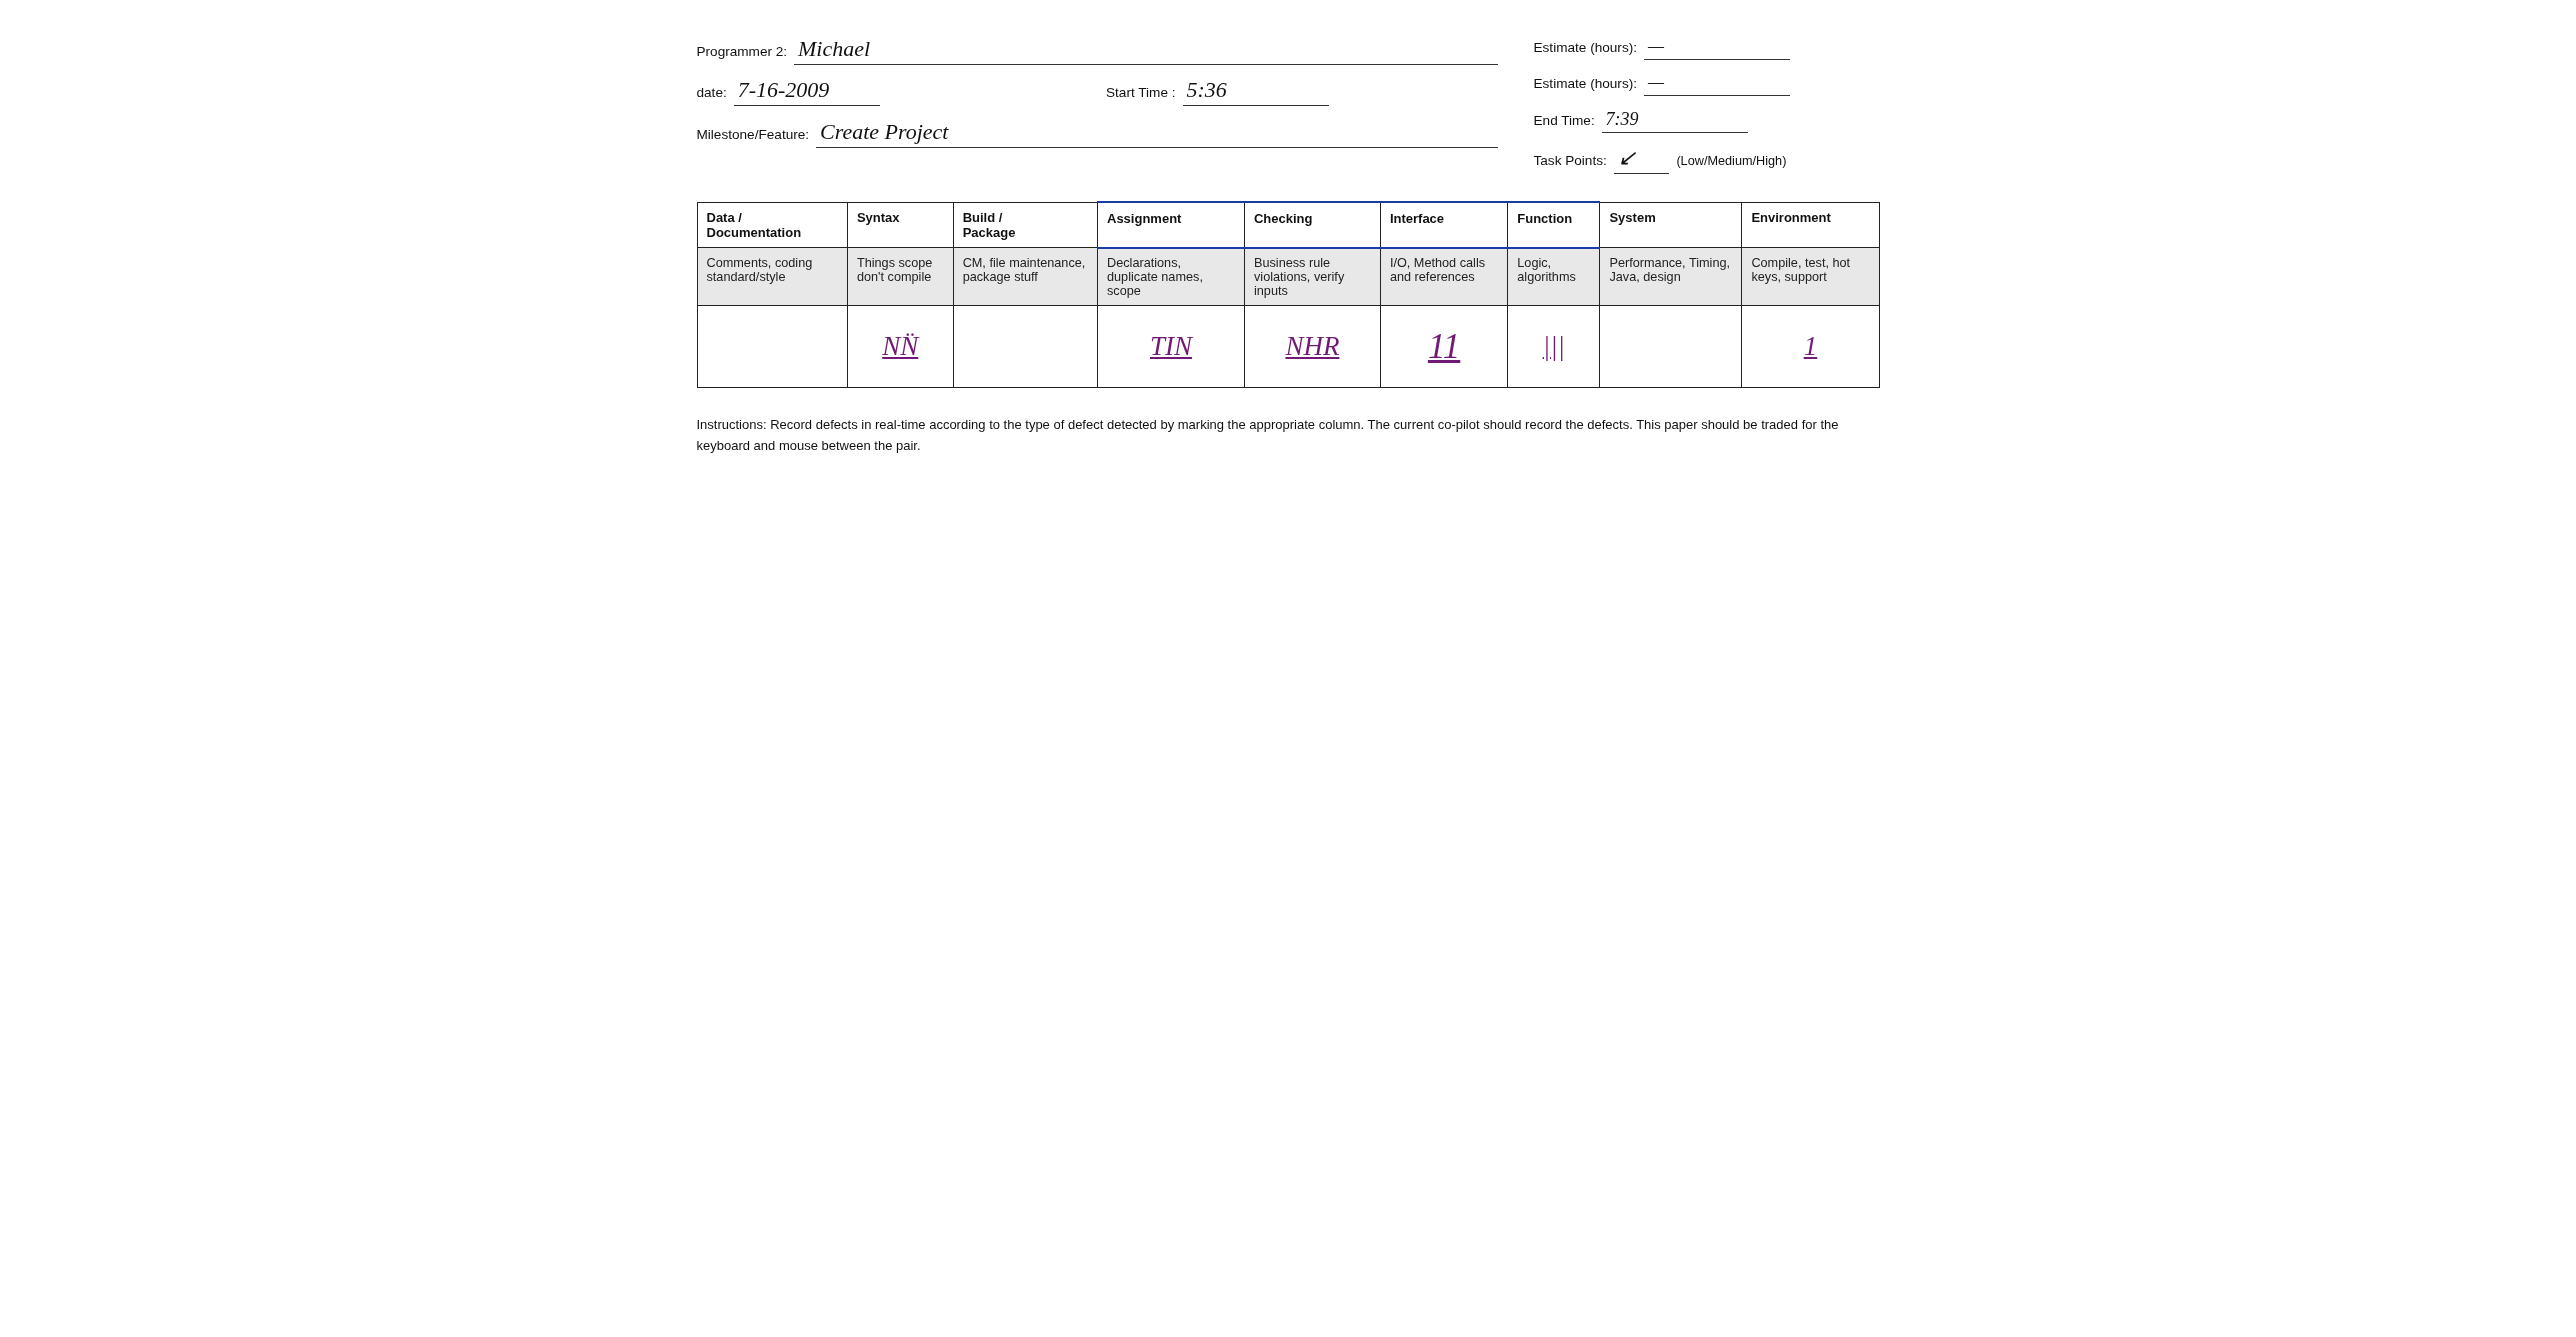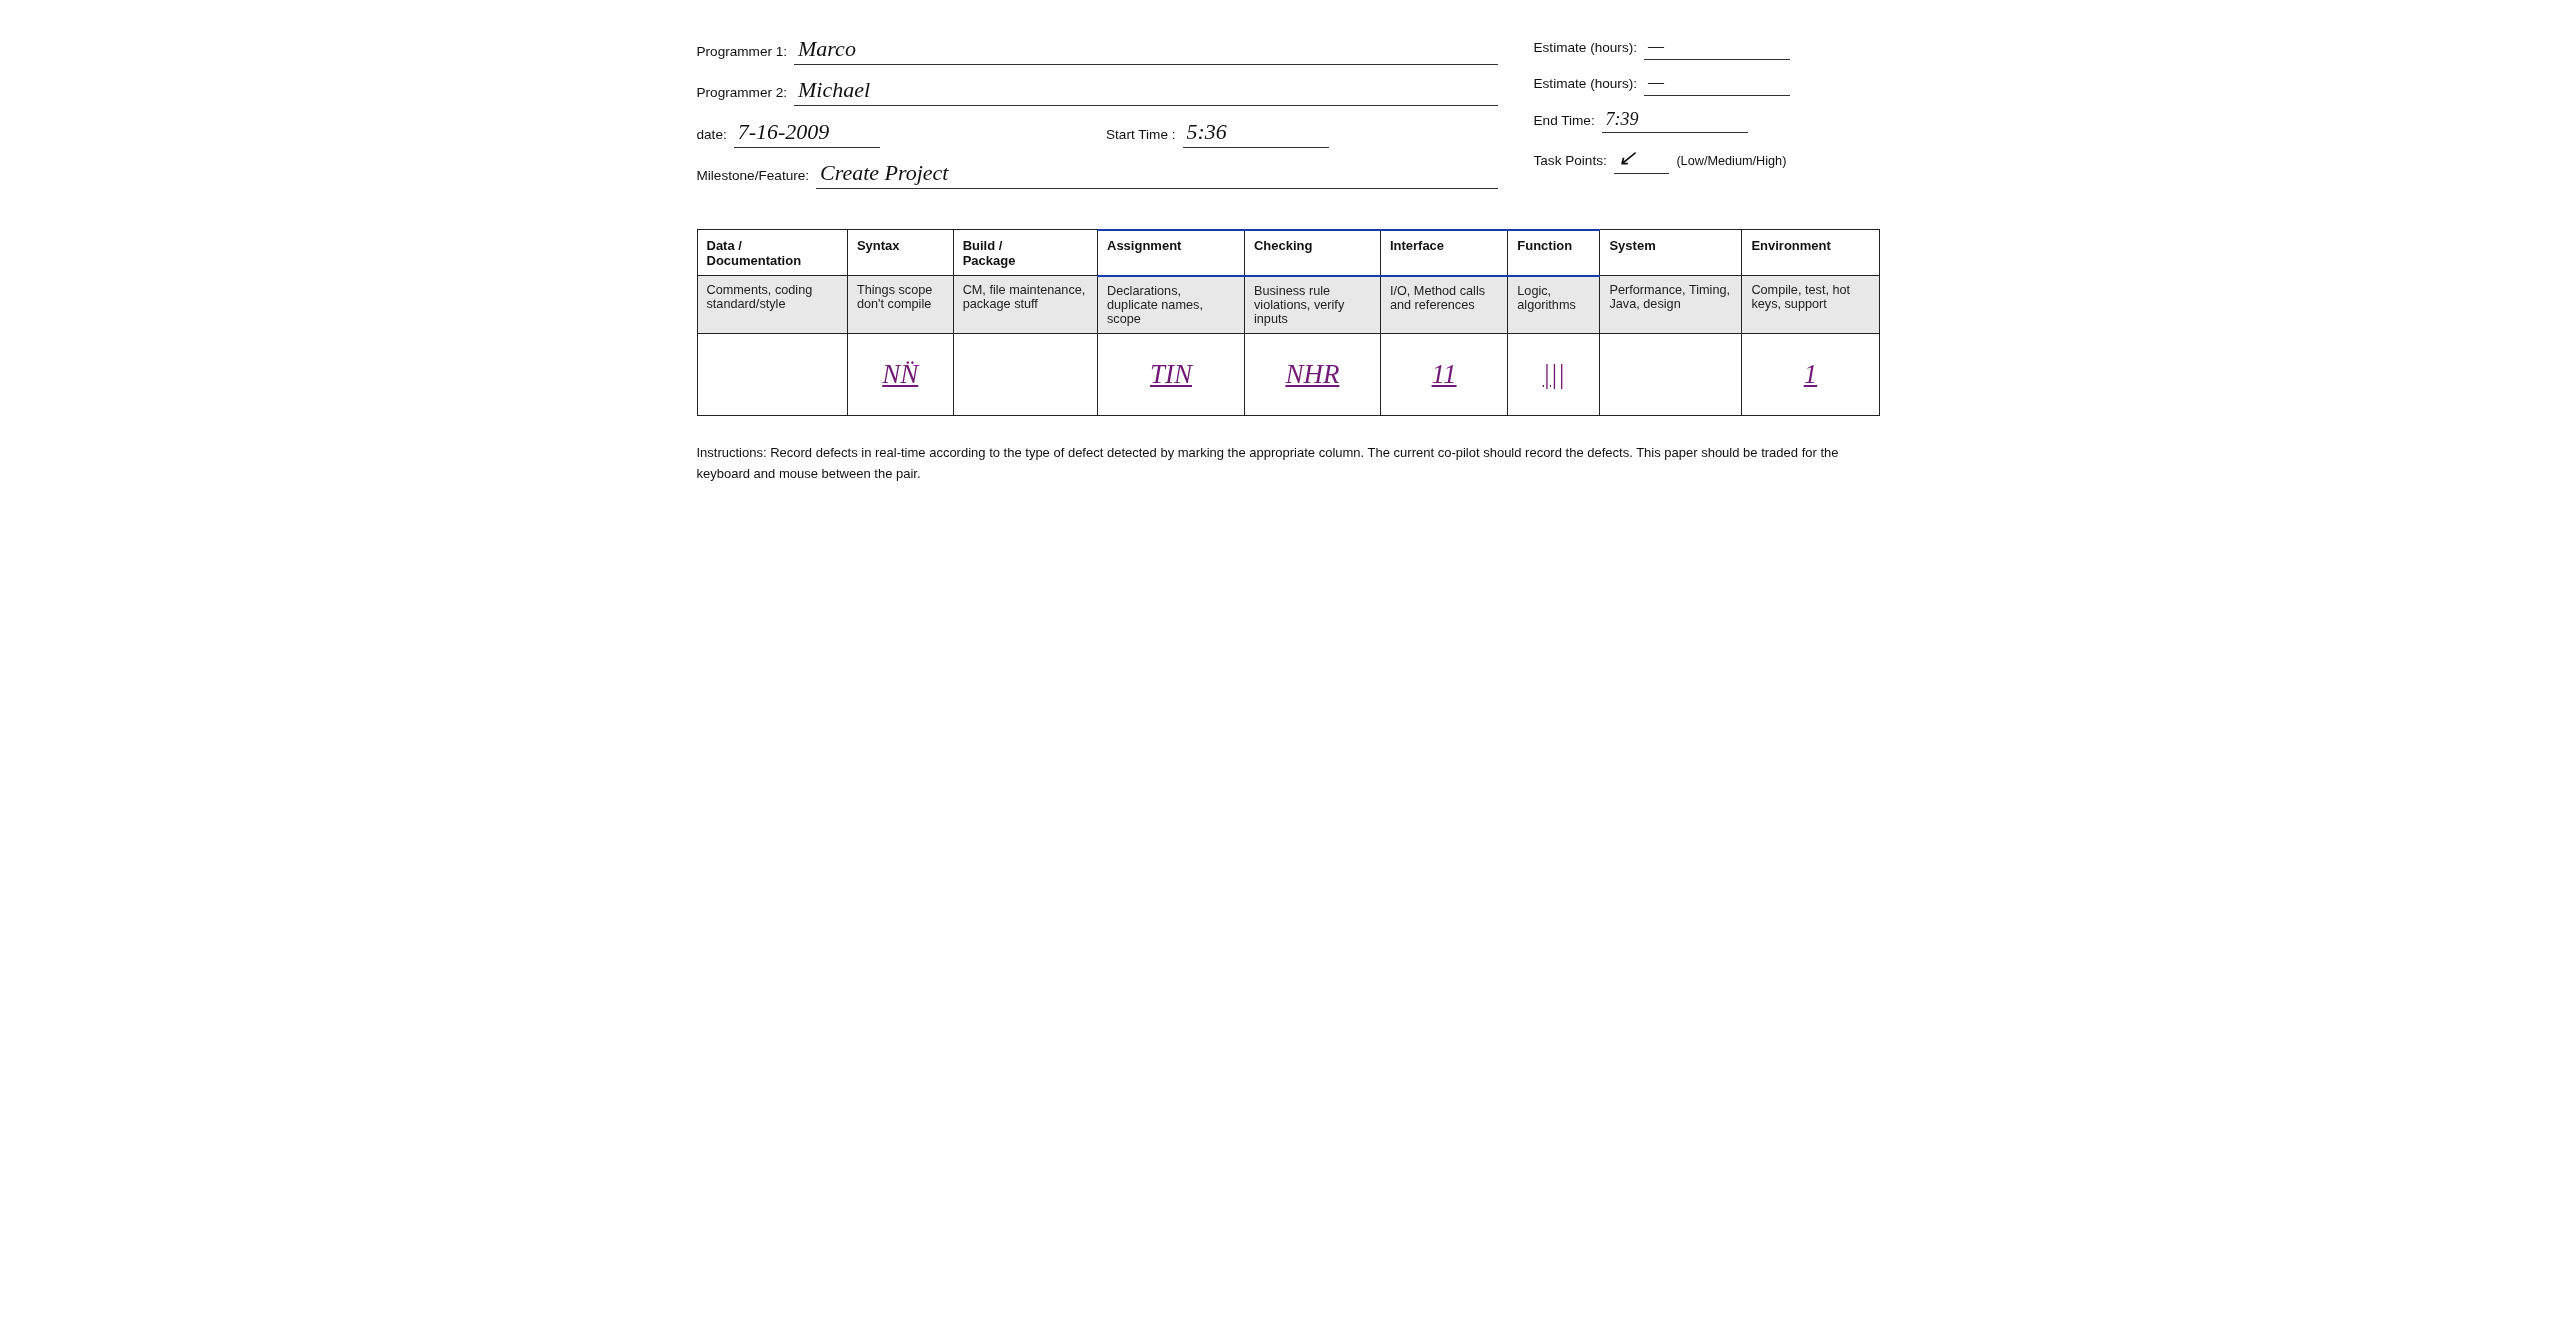--- a/index.html
+++ b/index.html
@@ -142,26 +142,20 @@
     }
   </style>
 </head>
 <body>
 
 <div class="header-section">
 
   <div class="main-layout">
     <div class="left-fields">
 
-      <div class="header-row">
-        <div class="field-group">
-          <span class="field-label">Programmer 1:</span>
-          <span class="field-value handwritten">Marco</span>
-        </div>
-      </div>
 
       <div class="header-row">
         <div class="field-group">
           <span class="field-label">Programmer 2:</span>
           <span class="field-value handwritten">Michael</span>
         </div>
       </div>
 
       <div class="header-row">
         <div class="field-group">
@@ -235,21 +229,21 @@
       <td class="highlight">Logic, algorithms</td>
       <td>Performance, Timing, Java, design</td>
       <td>Compile, test, hot keys, support</td>
     </tr>
     <tr class="tally-row">
       <td><span class="tally-mark" style="font-family:'Segoe Script','Comic Sans MS',cursive;font-size:27px;font-style:italic;"></span></td>
       <td><span class="tally-mark" style="font-family:'Segoe Script','Comic Sans MS',cursive;font-size:27px;font-style:italic;">NN̈</span></td>
       <td><span class="tally-mark" style="font-family:'Segoe Script','Comic Sans MS',cursive;font-size:27px;font-style:italic;"></span></td>
       <td><span class="tally-mark" style="font-family:'Segoe Script','Comic Sans MS',cursive;font-size:27px;font-style:italic;text-align:right;">TIN</span></td>
       <td><span class="tally-mark" style="font-family:'Segoe Script','Comic Sans MS',cursive;font-size:27px;font-style:italic;">NHR</span></td>
-      <td><span class="tally-mark" style="font-family:'Segoe Script','Comic Sans MS',cursive;font-size:27px;font-style:italic;">11</span></td>
+      <td><span class="tally-mark" style="font-family:'Segoe Script','Comic Sans MS',cursive;font-size:35px;font-style:italic;">11</span></td>
       <td><span class="tally-mark" style="font-family:'Segoe Script','Comic Sans MS',cursive;font-size:27px;font-style:italic;">|||</span></td>
       <td><span class="tally-mark" style="font-family:'Segoe Script','Comic Sans MS',cursive;font-size:27px;font-style:italic;"></span></td>
       <td><span class="tally-mark" style="font-family:'Segoe Script','Comic Sans MS',cursive;font-size:27px;font-style:italic;">1</span></td>
     </tr>
   </tbody>
 </table>
 
 <div class="instructions">Instructions: Record defects in real-time according to the type of defect detected by marking the appropriate column.  The current co-pilot should record the defects.  This paper should be traded for the keyboard and mouse between the pair.</div>
 
 

